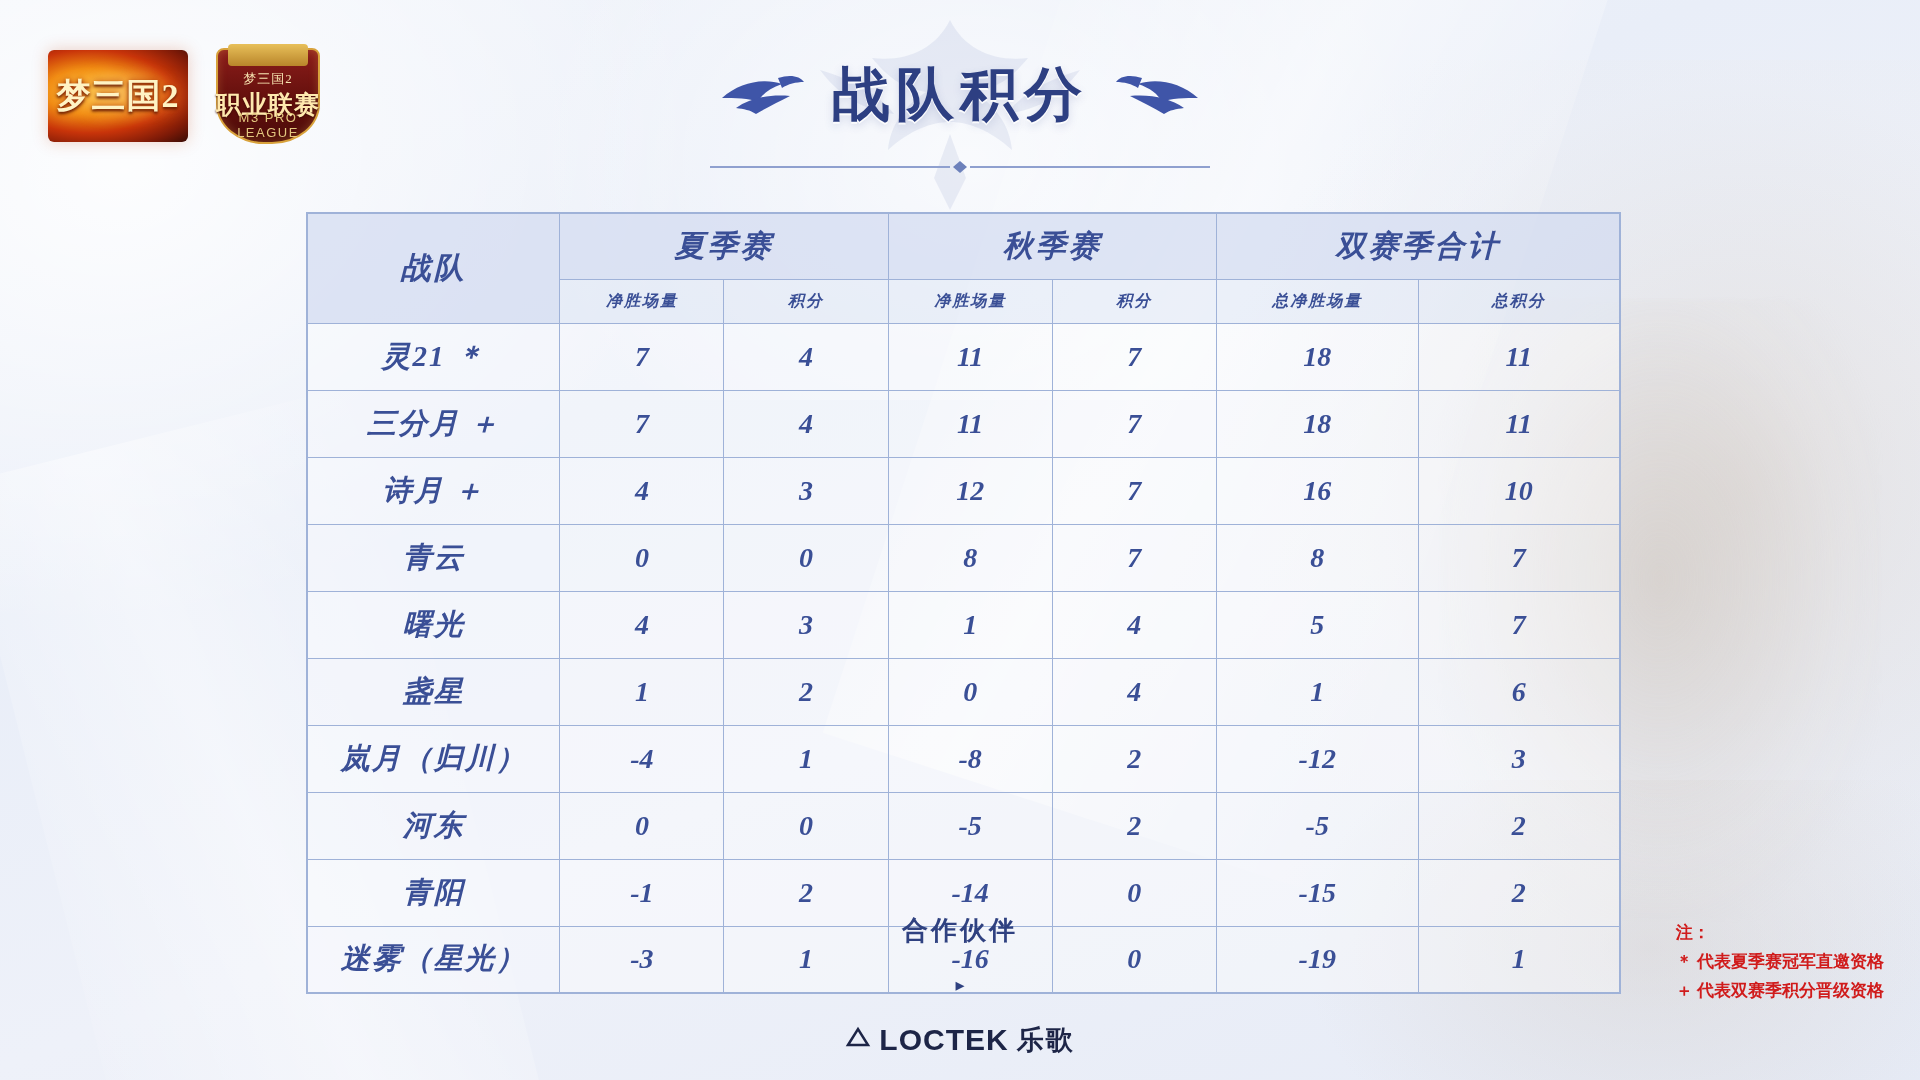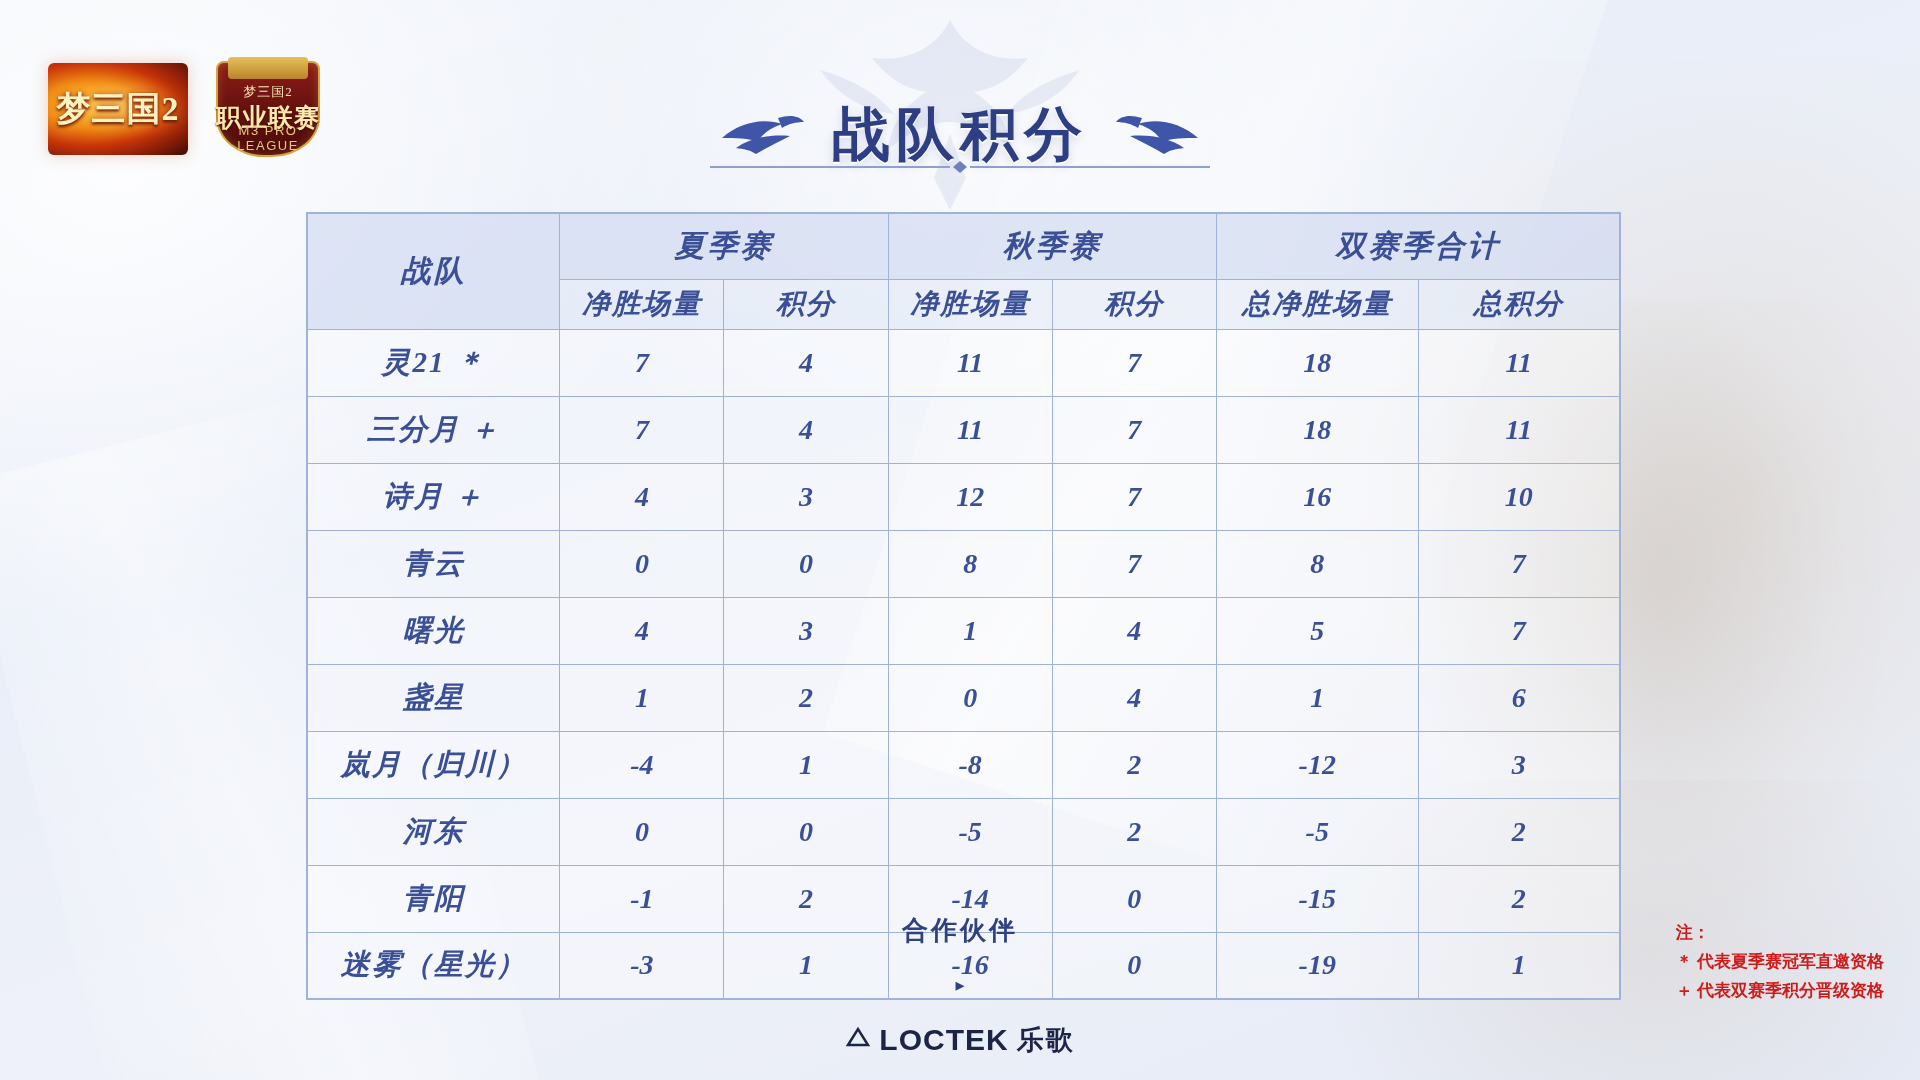--- a/index.html
+++ b/index.html
@@ -52,21 +52,21 @@
     background: linear-gradient(80deg, rgba(255,255,255,0) 0%, rgba(255,255,255,0.45) 50%, rgba(255,255,255,0) 100%);
     transform: rotate(-14deg);
   }
   .ghost-crest {
     left: 760px; top: 10px; width: 380px; height: 230px;
     opacity: 0.13;
   }
 
   
   .logo-row {
-    position: absolute; left: 48px; top: 57px;
+    position: absolute; left: 48px; top: 44px;
     display: flex; align-items: center; gap: 22px;
   }
   .logo-m3 {
     position: relative;
     width: 140px; height: 92px;
     border-radius: 6px;
     background:
       radial-gradient(ellipse at 30% 45%, #ffcf3f 0%, #f08a12 32%, #c8340a 58%, #7d1a07 82%, #3a0c05 100%);
     box-shadow: 0 0 16px rgba(200,70,20,0.25);
     overflow: hidden;
@@ -119,21 +119,20 @@
     position: absolute; left: 0; right: 0; bottom: 8px;
     text-align: center; color: #e3c77f;
     font-size: 13px; letter-spacing: 1.5px;
   }
 
   
   .title-wrap {
     position: absolute; left: 0; right: 0; top: 56px;
     display: flex; align-items: center; justify-content: center;
     gap: 26px;
-    margin-top: 40px;
   }
   .title-text {
     font-family: "Liberation Serif", serif;
     font-size: 58px;
     font-weight: bold;
     letter-spacing: 6px;
     color: #2d3f82;
     text-shadow: 0 2px 0 rgba(255,255,255,0.85), 0 4px 10px rgba(60,80,150,0.18);
   }
   .title-flourish { width: 86px; height: 54px; }
@@ -163,22 +162,22 @@
     font-family: "Liberation Serif", serif;
   }
   thead .hdr-top th {
     height: 66px;
     font-size: 30px;
     font-weight: bold;
     letter-spacing: 3px;
     background: rgba(198,210,236,0.55);
   }
   thead .hdr-sub th {
-    height: 50px;
-    font-size: 28px;
+    height: 44px;
+    font-size: 16px;
     font-weight: bold;
     letter-spacing: 2px;
     background: rgba(210,220,240,0.35);
   }
   th.team-head {
     width: 228px;
     font-size: 36px;
     font-weight: bold;
     letter-spacing: 6px;
     background: rgba(205,215,238,0.45);

